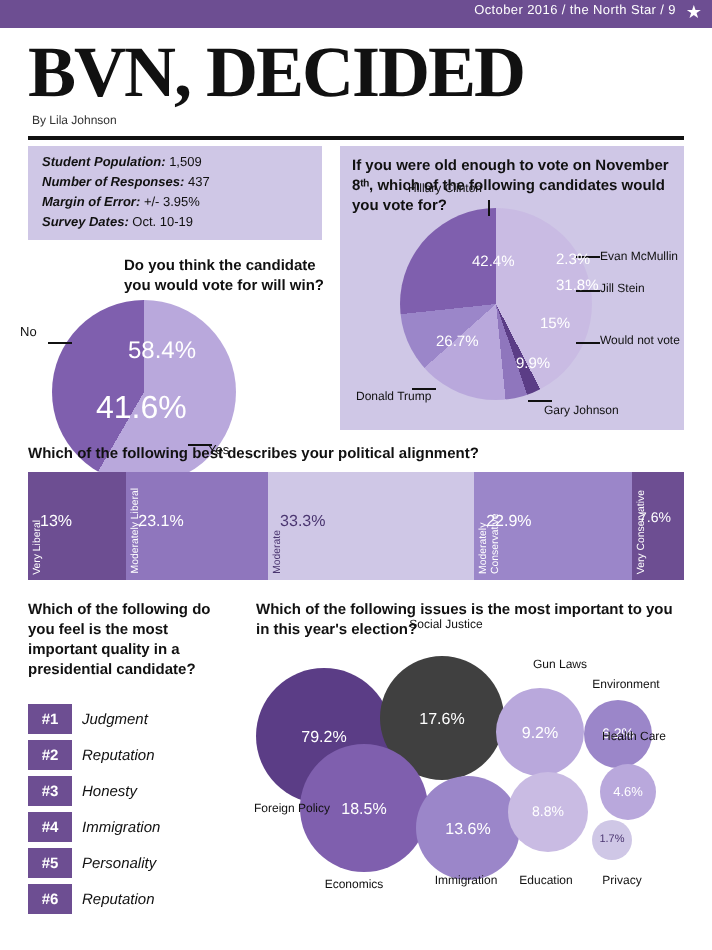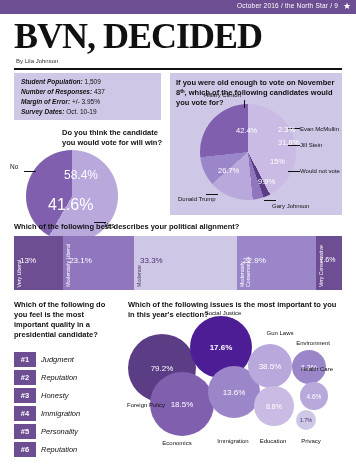--- a/index.html
+++ b/index.html
@@ -198,31 +198,31 @@
         <div class="num">#6</div>
         <div class="nm">Reputation</div>
       </div>
   </div>
 
   <div class="q-iss">Which of the following issues is the most important to you in this year's election?</div>
 
   <div class="bub" style="left:128px;top:334px;width:68px;height:68px;background:#5b3d86;">
     <span>79.2%</span>
   </div>
-  <div class="bub" style="left:190px;top:316px;width:62px;height:62px;background:#4c1d95;font-weight:bold;">
+  <div class="bub" style="left:190px;top:328px;width:62px;height:62px;background:#404040;">
     <span>17.6%</span>
   </div>
   <div class="bub" style="left:150px;top:372px;width:64px;height:64px;background:#7f5fae;">
     <span>18.5%</span>
   </div>
-  <div class="bub" style="left:208px;top:366px;width:52px;height:52px;background:#9b86c9;">
+  <div class="bub" style="left:208px;top:388px;width:52px;height:52px;background:#9b86c9;">
     <span>13.6%</span>
   </div>
   <div class="bub" style="left:248px;top:344px;width:44px;height:44px;background:#b9a8dc;">
-    <span>38.5%</span>
+    <span>9.2%</span>
   </div>
   <div class="bub" style="left:254px;top:386px;width:40px;height:40px;background:#c9bbe3;">
     <span style="font-size:7px;">8.8%</span>
   </div>
   <div class="bub" style="left:292px;top:350px;width:34px;height:34px;background:#9b86c9;">
     <span style="font-size:7px;">6.2%</span>
   </div>
   <div class="bub" style="left:300px;top:382px;width:28px;height:28px;background:#b9a8dc;">
     <span style="font-size:6.5px;">4.6%</span>
   </div>

